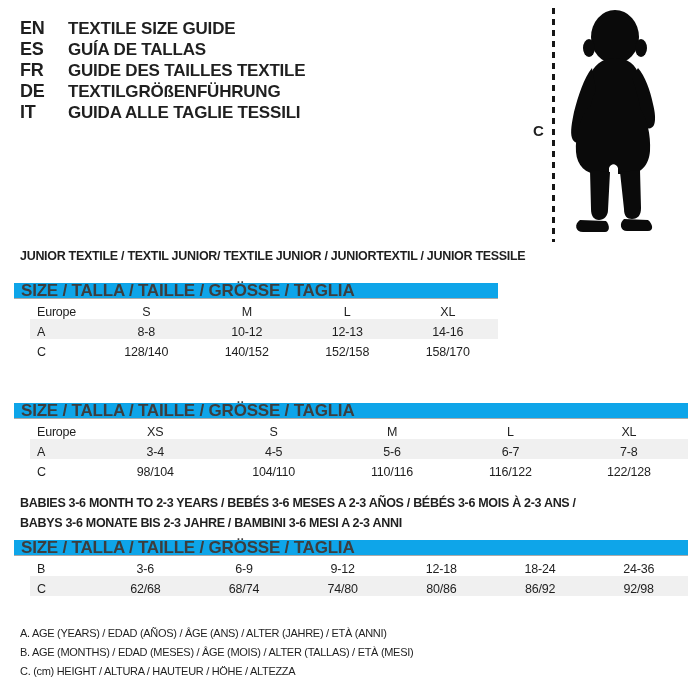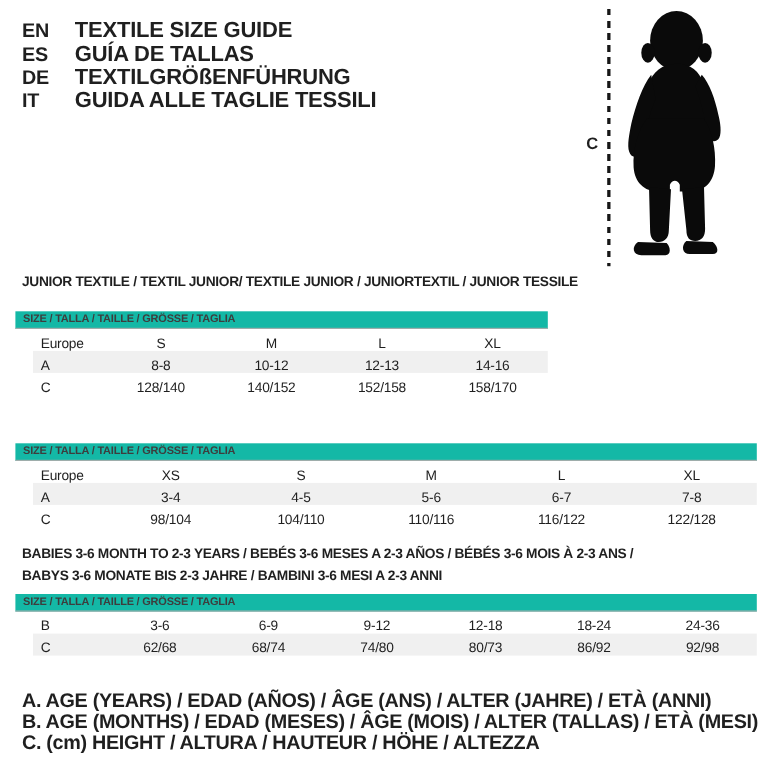--- a/index.html
+++ b/index.html
@@ -6,66 +6,70 @@
   html,body { background:#ffffff; }
   .page {
     position:relative; width:700px; height:700px; background:#ffffff;
     font-family:"Liberation Sans", sans-serif; color:#1f1f1f; overflow:hidden;
   }
 
   
   .lang-list { position:absolute; left:20px; top:18px; }
   .lang-row { display:flex; height:21px; align-items:center; }
   .lang-code { width:48px; font-size:18px; font-weight:700; letter-spacing:-0.2px; }
-  .lang-title { font-size:20px; font-weight:700; letter-spacing:-0.2px; white-space:nowrap; }
+  .lang-title { font-size:17px; font-weight:700; letter-spacing:-0.2px; white-space:nowrap; }
 
   
   .dash-line {
     position:absolute; left:552px; top:8px; width:3px; height:234px;
     background:repeating-linear-gradient(to bottom, #161616 0px, #161616 6px, rgba(0,0,0,0) 6px, rgba(0,0,0,0) 11px);
   }
   .measure-label { position:absolute; left:533px; top:122px; font-size:15px; font-weight:700; }
   .baby-svg { position:absolute; left:560px; top:8px; width:104px; height:232px; }
 
   
   .sec-heading {
     position:absolute; left:20px; font-size:12.5px; font-weight:700;
     letter-spacing:-0.3px; white-space:nowrap;
   }
   .sec-heading .sub { font-size:9px; vertical-align:sub; }
 
   
   .size-table { position:absolute; left:14px; }
   .thead {
-    height:16px; background:#14b8a6; border-bottom:1px solid #ababab;
+    height:16px; background:#0ea5e9; border-bottom:1px solid #ababab;
     display:flex; align-items:center; padding-left:7px;
-    font-size:10px; font-weight:700; color:#3d3d3d; letter-spacing:-0.2px;
+    font-size:17px; font-weight:700; color:#3d3d3d; letter-spacing:-0.2px;
   }
   .trow { display:flex; height:20px; align-items:flex-end; font-size:12.5px; letter-spacing:-0.2px;margin-left:16px; }
   .trow.shaded { background:#f0f0f0; }
   .tlabel { width:66px; padding-left:7px; }
   .tcell { flex:1; text-align:center; }
 
   
   .footnotes { position:absolute; left:20px; top:627px; }
-  .footnote { height:19px; font-size:18px; font-weight:700; letter-spacing:-0.3px; white-space:nowrap; }
+  .footnote { height:19px; font-size:11px; font-weight:400; letter-spacing:-0.3px; white-space:nowrap; }
 </style>
 </head>
 <body>
 
 <div class="page">
 
   <div class="lang-list">
     <div class="lang-row">
       <span class="lang-code">EN</span>
       <span class="lang-title">TEXTILE SIZE GUIDE</span>
     </div>
     <div class="lang-row">
       <span class="lang-code">ES</span>
       <span class="lang-title">GUÍA DE TALLAS</span>
+    </div>
+    <div class="lang-row">
+      <span class="lang-code">FR</span>
+      <span class="lang-title">GUIDE DES TAILLES TEXTILE</span>
     </div>
     <div class="lang-row">
       <span class="lang-code">DE</span>
       <span class="lang-title">TEXTILGRÖßENFÜHRUNG</span>
     </div>
     <div class="lang-row">
       <span class="lang-code">IT</span>
       <span class="lang-title">GUIDA ALLE TAGLIE TESSILI</span>
     </div>
   </div>
@@ -153,21 +157,21 @@
       <div class="tcell">9-12</div>
       <div class="tcell">12-18</div>
       <div class="tcell">18-24</div>
       <div class="tcell">24-36</div>
     </div>
     <div class="trow shaded">
       <div class="tlabel">C</div>
       <div class="tcell">62/68</div>
       <div class="tcell">68/74</div>
       <div class="tcell">74/80</div>
-      <div class="tcell">80/73</div>
+      <div class="tcell">80/86</div>
       <div class="tcell">86/92</div>
       <div class="tcell">92/98</div>
     </div>
   </div>
 
   <div class="footnotes">
     <div class="footnote">A. AGE (YEARS) / EDAD (AÑOS) / ÂGE (ANS) / ALTER (JAHRE) / ETÀ (ANNI)</div>
     <div class="footnote">B. AGE (MONTHS) / EDAD (MESES) / ÂGE (MOIS) / ALTER (TALLAS) / ETÀ (MESI)</div>
     <div class="footnote">C. (cm) HEIGHT / ALTURA / HAUTEUR / HÖHE / ALTEZZA</div>
   </div>

